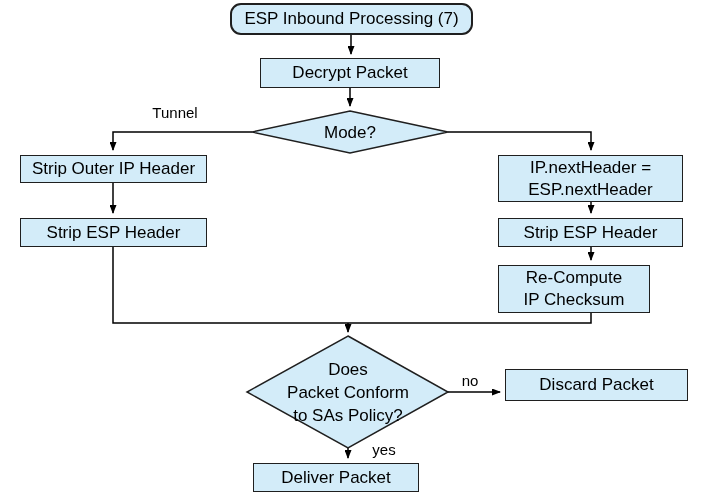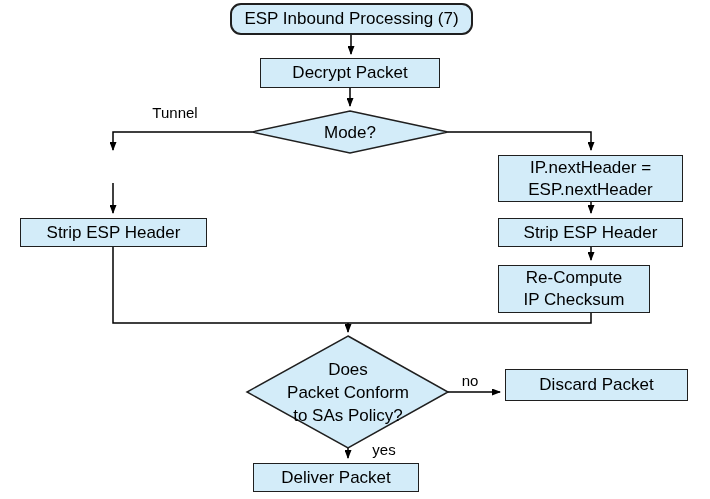--- a/index.html
+++ b/index.html
@@ -57,20 +57,21 @@
     <line class="wire" x1="348" y1="448" x2="348" y2="458" marker-end="url(#arr)"></line>
 
     <polygon class="diamond" points="350,111 448,132 350,153 252,132"></polygon>
     <polygon class="diamond" points="348,336 448,392 348,448 247,392"></polygon>
   </svg>
 
   <div class="node rounded" style="left:230px;top:3px;width:243px;height:32px;">ESP Inbound Processing (7)</div>
 
   <div class="node" style="left:260px;top:58px;width:180px;height:30px;">Decrypt Packet</div>
 
+  <div class="node" style="left:20px;top:155px;width:187px;height:28px;">Strip Outer IP Header</div>
 
   <div class="node" style="left:20px;top:218px;width:187px;height:29px;">Strip ESP Header</div>
 
   <div class="node" style="left:498px;top:155px;width:185px;height:47px;">IP.nextHeader =
 ESP.nextHeader</div>
 
   <div class="node" style="left:498px;top:218px;width:185px;height:29px;">Strip ESP Header</div>
 
   <div class="node" style="left:498px;top:265px;width:152px;height:48px;">Re-Compute
 IP Checksum</div>

